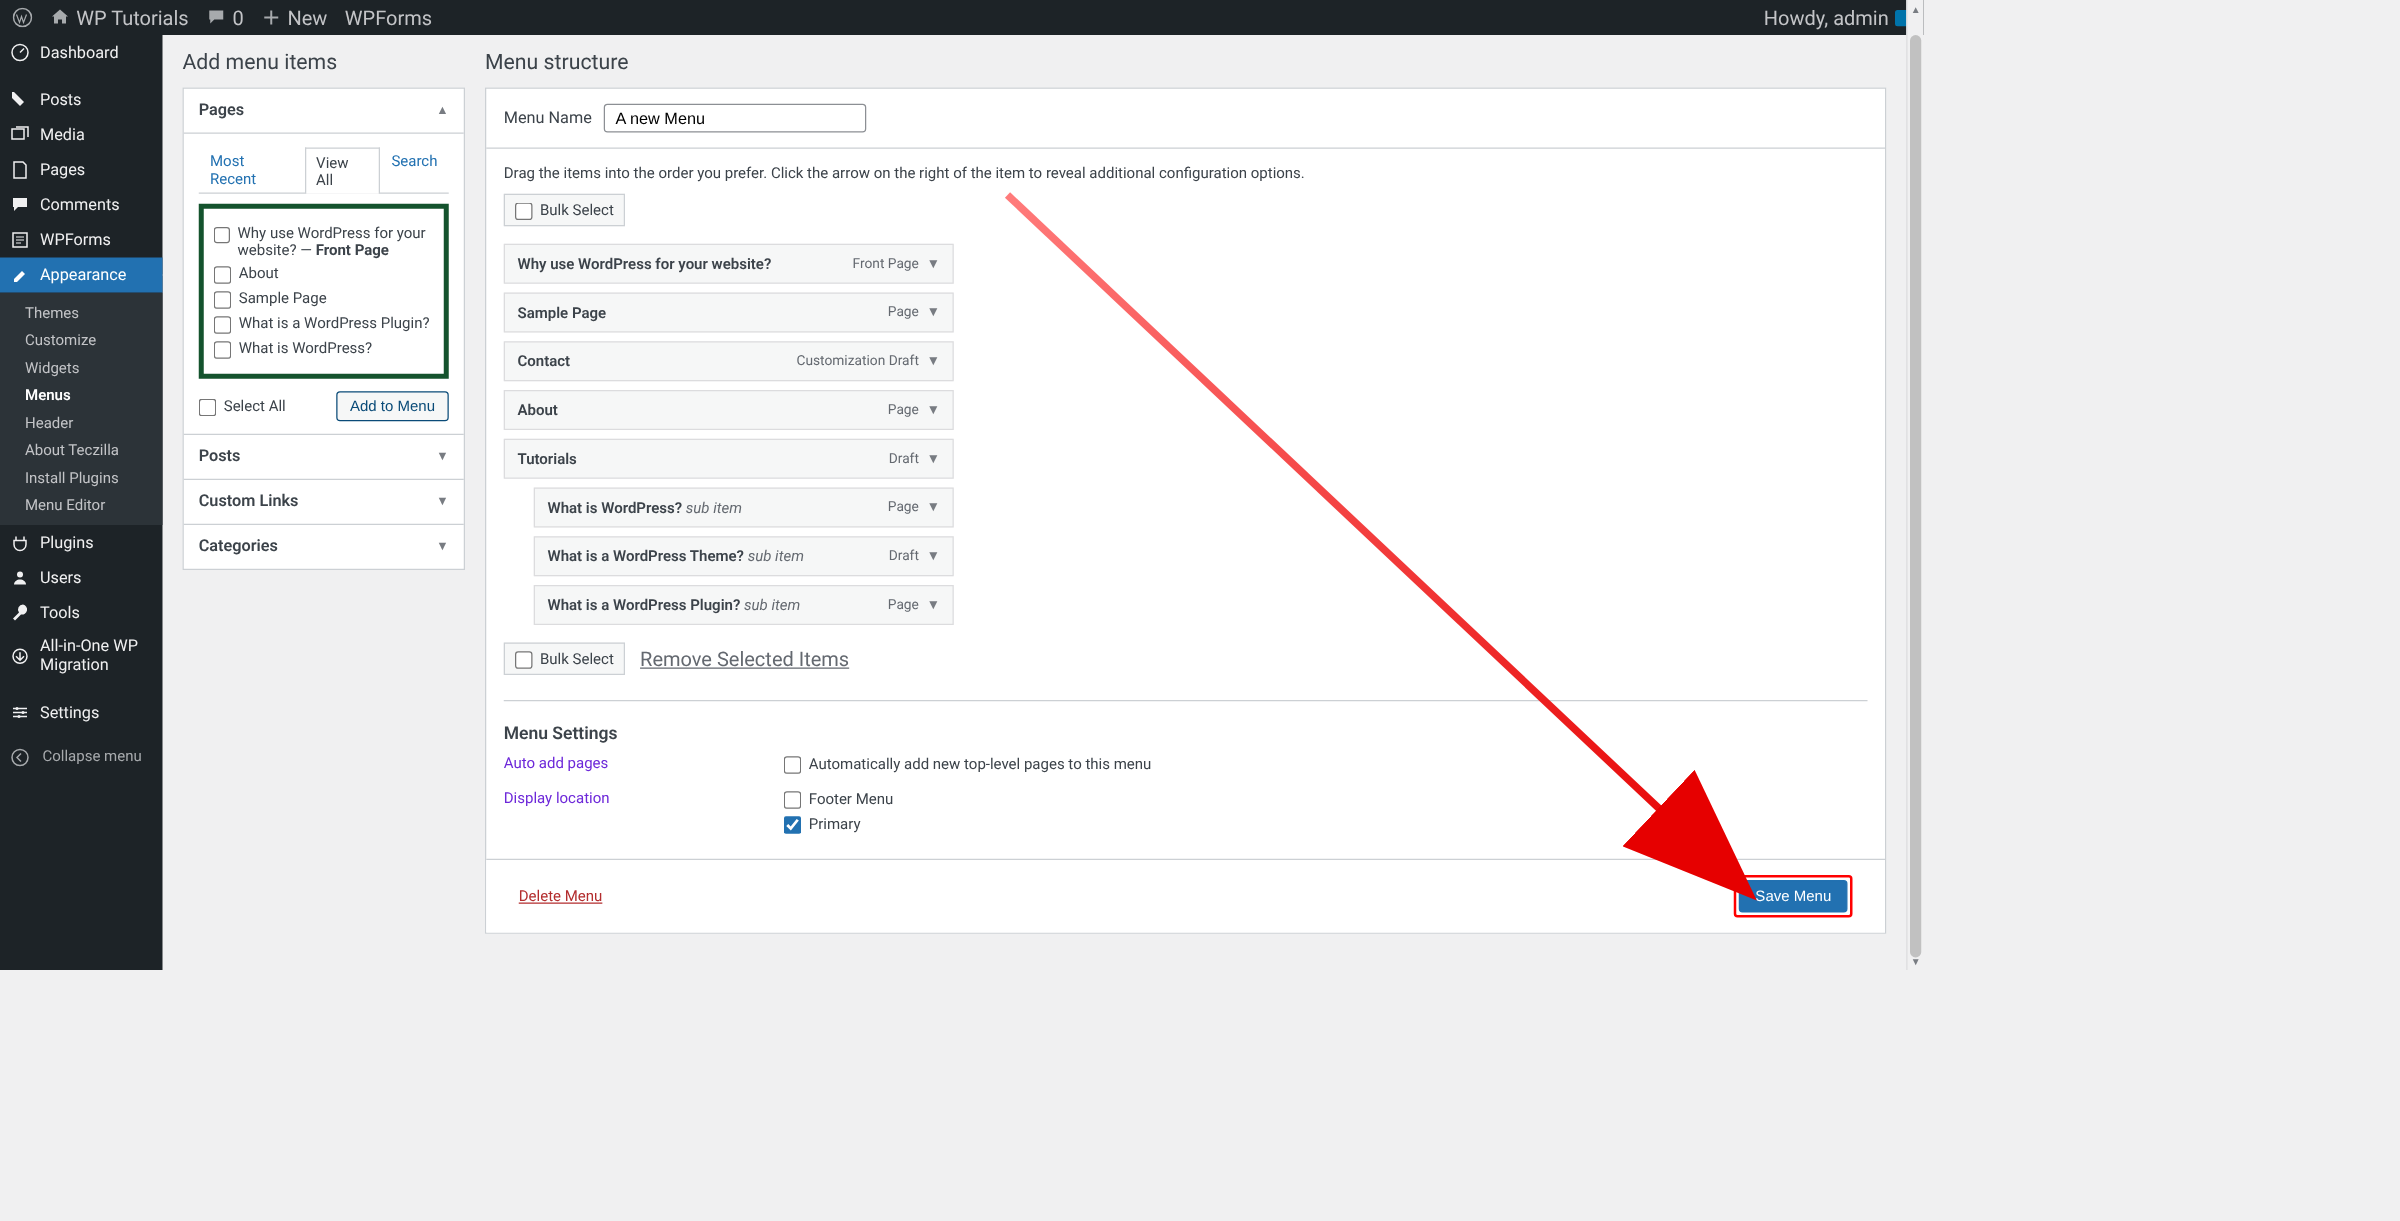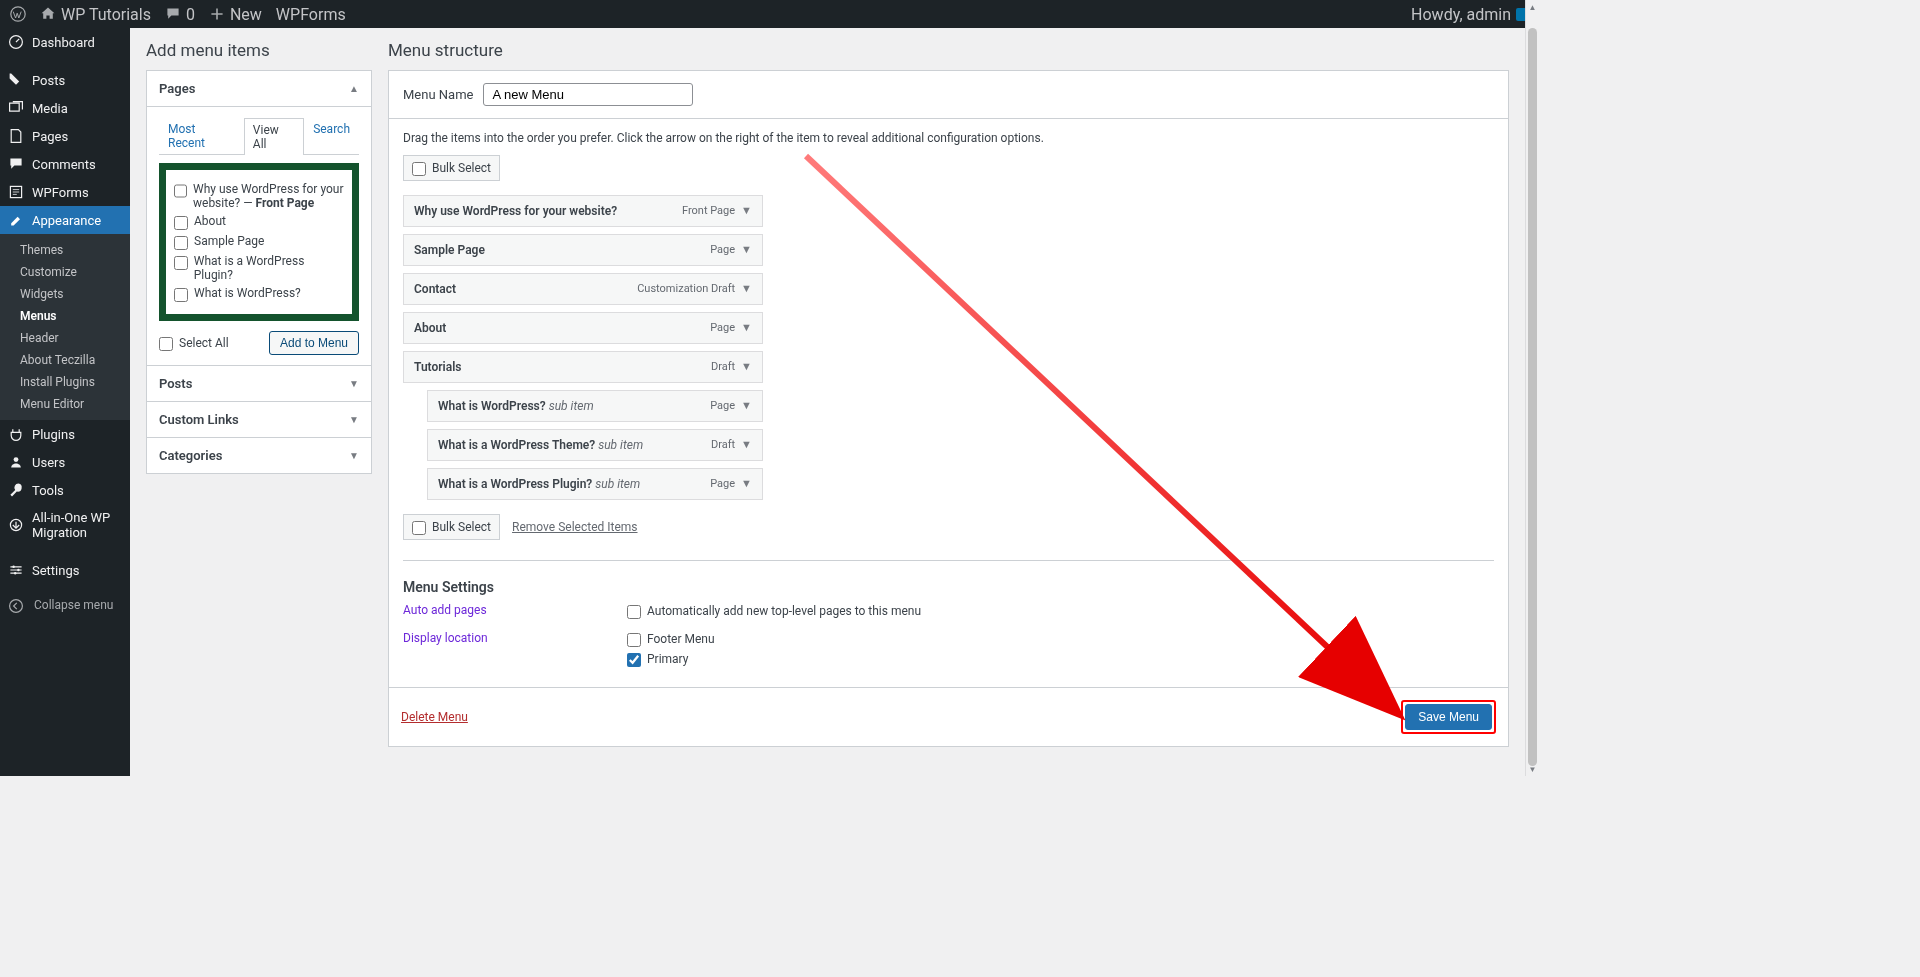--- a/index.html
+++ b/index.html
@@ -40,21 +40,21 @@
 .acc-h { padding: 10px 12px; border-top: 1px solid #ccd0d4; display: flex; justify-content: space-between; align-items: center; font-weight: 600; cursor: pointer; }
 .acc-h:first-child { border-top: 0; }
 .acc-body { padding: 10px 12px; border-top: 1px solid #ccd0d4; }
 .acc-arrow { color: #787c82; font-size: 10px;}
 
 
 .tabs { display: flex; gap: 0; border-bottom: 1px solid #ccd0d4; margin-bottom: 8px; font-size: 12px; }
 .tab { padding: 4px 8px; cursor: pointer; color: #2271b1; border: 1px solid transparent; border-bottom: none; }
 .tab.active { background: #fff; border-color: #ccd0d4; color: #3c434a; position: relative; top: 1px; }
 
-.page-list { border: 7px solid #14532d; padding: 8px; margin-bottom: 10px; }
+.page-list { border: 4px solid #14532d; padding: 8px; margin-bottom: 10px; }
 .page-list label { display: flex; align-items: flex-start; gap: 6px; font-size: 12px; margin: 4px 0; color: #3c434a; }
 .cb { width: 14px; height: 14px; cursor: pointer; margin-top: 2px;}
 
 .pl-foot { display: flex; justify-content: space-between; align-items: center; margin-top: 10px; }
 .btn-sec { border: 1px solid #0a4b78; color: #0a4b78; background: #f6f7f7; padding: 4px 10px; border-radius: 3px; font-size: 12px; cursor: pointer; }
 
 
 .menu-frame { border: 1px solid #ccd0d4; background: #fff; }
 .frame-head { padding: 12px 14px; display: flex; align-items: center; gap: 10px; border-bottom: 1px solid #ccd0d4; }
 .frame-head input { border: 1px solid #8c8f94; padding: 3px 8px; width: 210px; font-size: 13px; border-radius: 3px; }
@@ -63,29 +63,29 @@
 .bulk-wrap { border: 1px solid #ccd0d4; display: inline-flex; align-items: center; gap: 6px; padding: 4px 8px; font-size: 12px; background:#f6f7f7; margin-bottom: 14px; }
 
 
 .menu-tree { width: 360px; }
 .mi { border: 1px solid #dcdcde; background: #f6f7f7; margin-bottom: 7px; padding: 8px 10px; display: flex; justify-content: space-between; align-items: flex-start; cursor: pointer; }
 .mi-title { font-weight: 600; font-size: 12px; flex: 1; padding-right: 10px;}
 .mi-title .subtxt { font-weight: 400; font-style: italic; color: #646970; }
 .mi-type { color: #646970; font-size: 11px; display: flex; align-items: center; gap: 6px; white-space: nowrap; }
 .mi.indent { margin-left: 24px; }
 
-.remove-link { color: #646970; text-decoration: underline; font-size: 12px; }
+.remove-link { color: #646970; text-decoration: underline; font-size: 16px; }
 
 
 .st-head { border-top: 1px solid #ccd0d4; margin-top: 20px; padding-top: 18px; }
 .st-row { display: flex; margin: 8px 0 4px; font-size: 12px; }
 .st-row .label { width: 224px; color: #6d28d9; }
 .st-row .opts label { display: flex; align-items: center; gap: 6px; margin-bottom: 4px; }
 
-.frame-foot { border-top: 1px solid #ccd0d4; padding: 12px 12px; display: flex; justify-content: space-between; align-items: center; background: #fff; }
+.frame-foot { border-top: 1px solid #ccd0d4; padding: 12px 26px; display: flex; justify-content: space-between; align-items: center; background: #fff; }
 .delete-link { color: #b32d2e; text-decoration: underline; font-size: 12px; cursor:pointer;}
 .btn-pri { background: #2271b1; color: #fff; border: 1px solid #2271b1; padding: 5px 12px; border-radius: 3px; font-size: 12px; cursor: pointer; }
 
 
 .save-highlight { border: 2px solid #ff0000; padding: 2px; border-radius: 3px; }
 
 
 .arrow-svg { position: absolute; left: 796px; top: 146px; width: 620px; height: 590px; pointer-events: none; }
 
 

